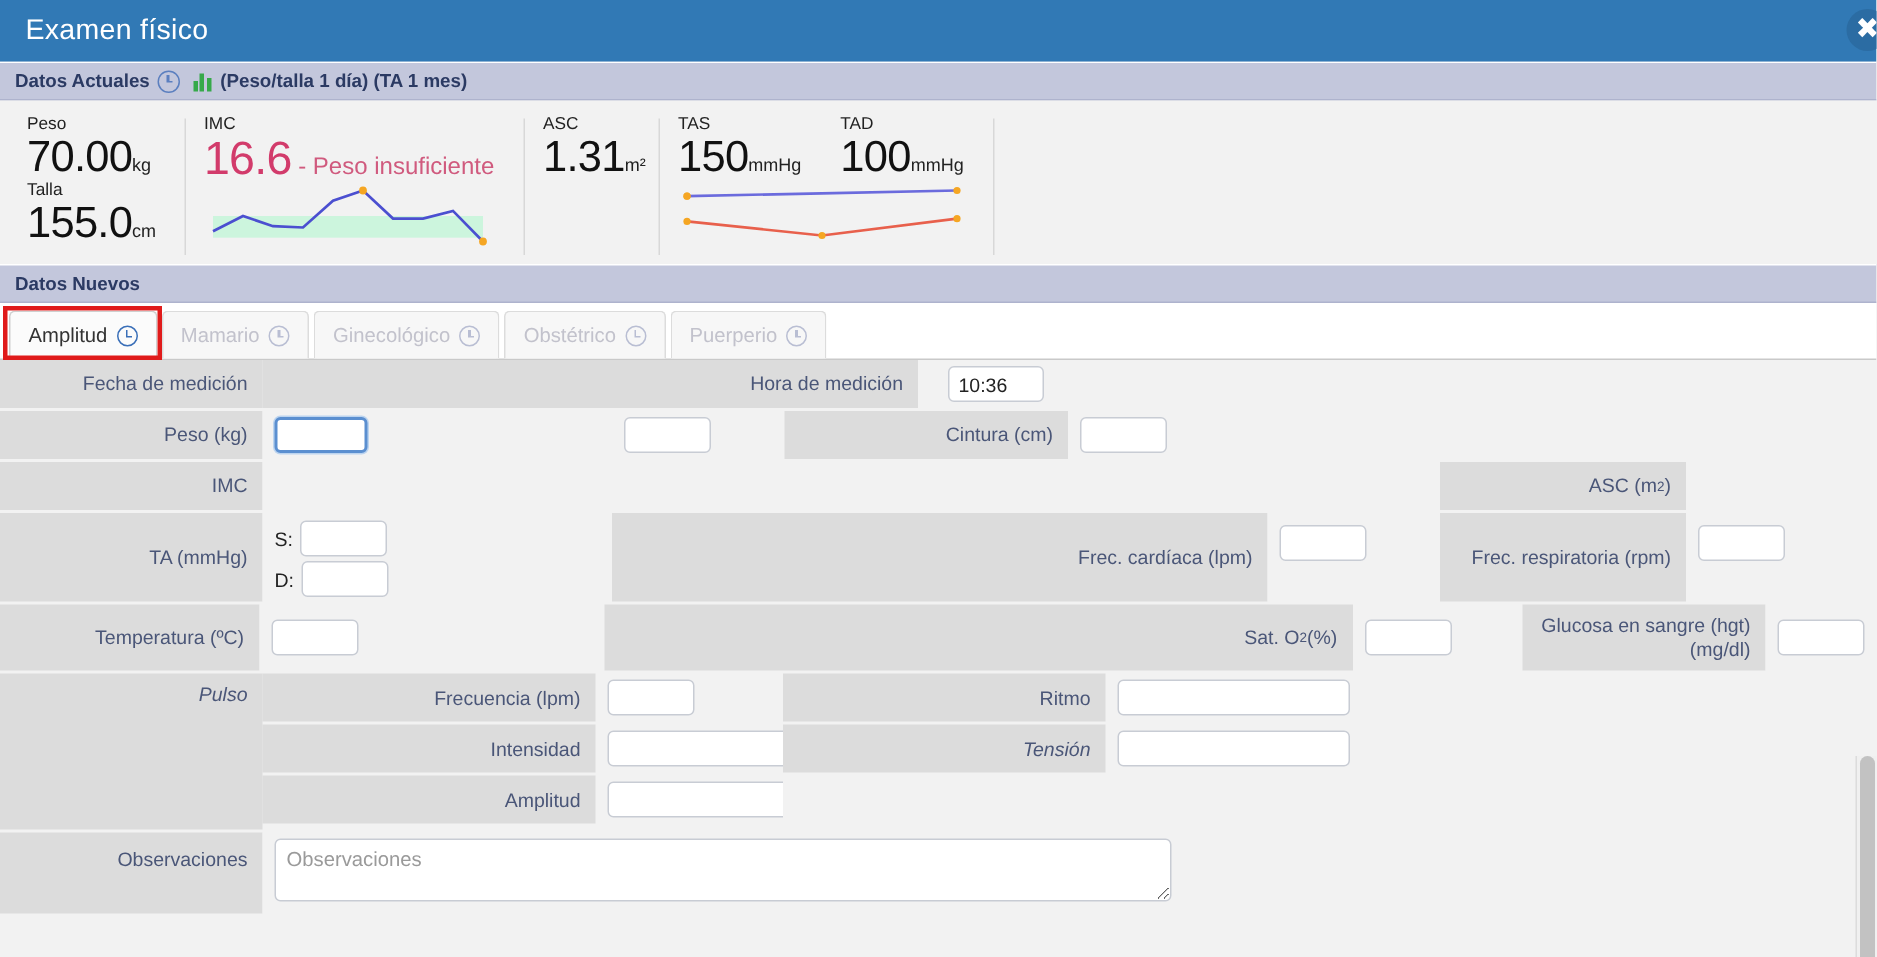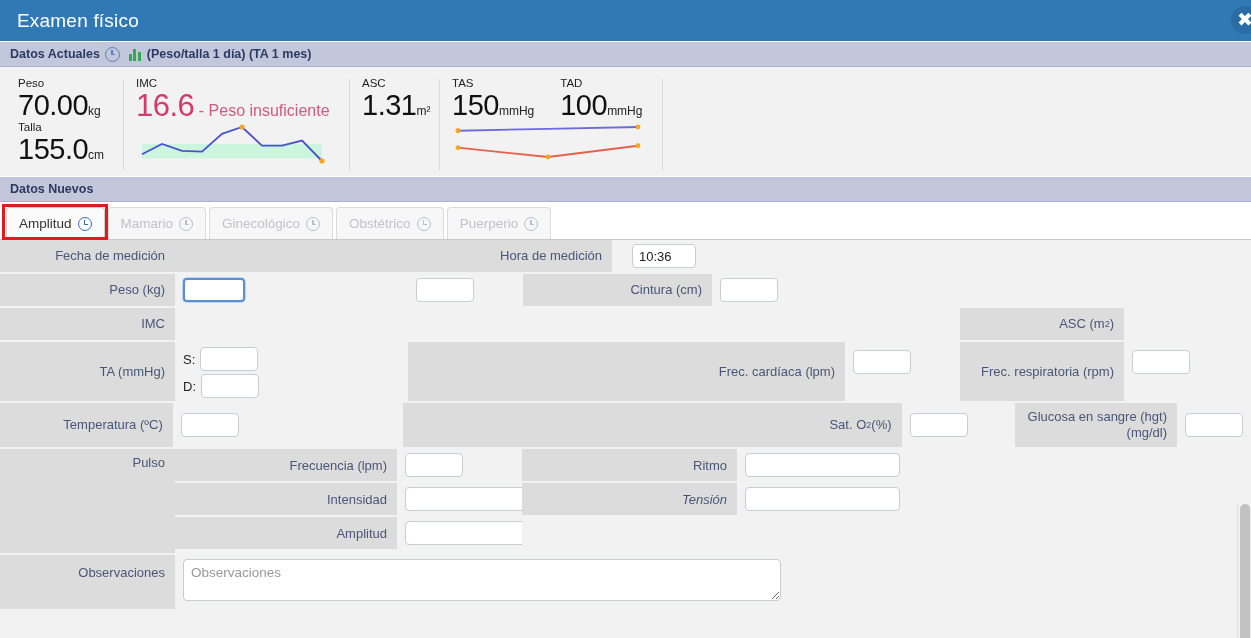--- a/index.html
+++ b/index.html
@@ -242,20 +242,21 @@
   
   .pulso-row { display: flex; margin-bottom: 2px; }
   .pulso-left-lbl {
     background: #dcdcdc;
     color: #4a5678;
     font-size: 13px;
     width: 175px;
     display: flex;
     justify-content: flex-end;
     padding: 6px 10px 0 0;
+    font-style: italic;
   }
   .pulso-grid { flex: 1; }
   .sub-row { display: flex; margin-bottom: 2px; min-height: 32px; }
   .sub-lbl {
     background: #dcdcdc;
     color: #4a5678;
     font-size: 13px;
     display: flex;
     align-items: center;
     justify-content: flex-end;

